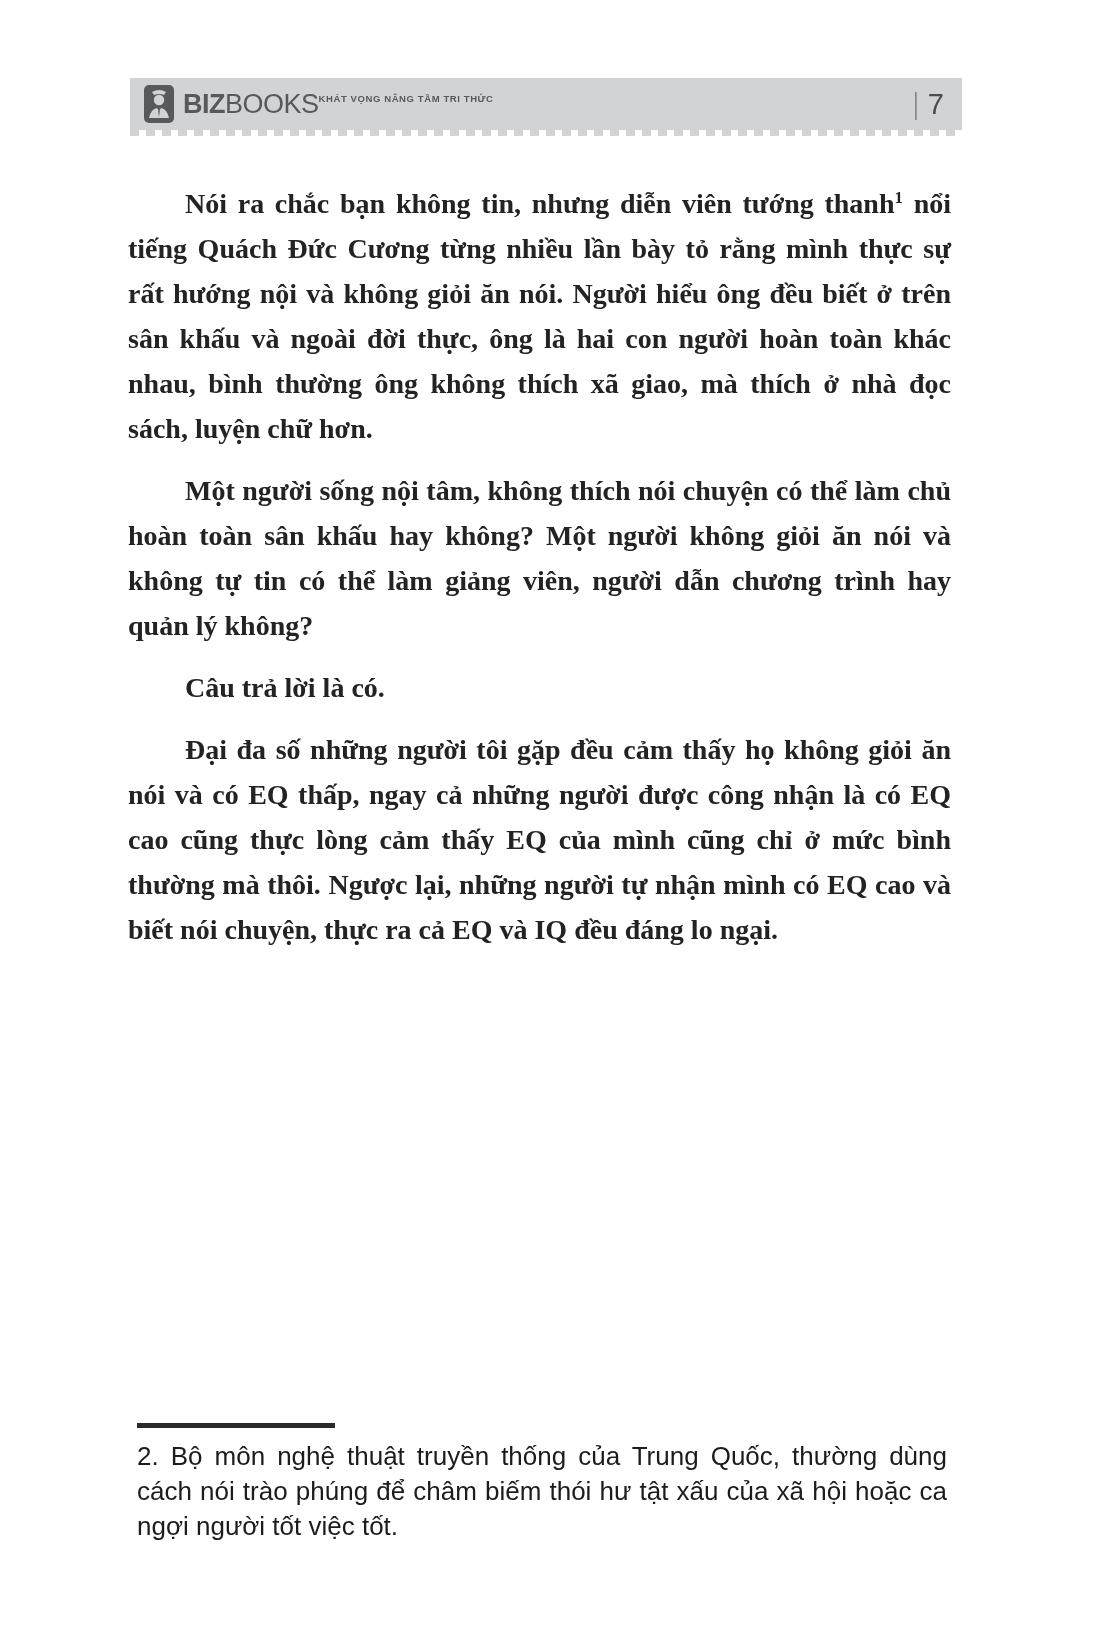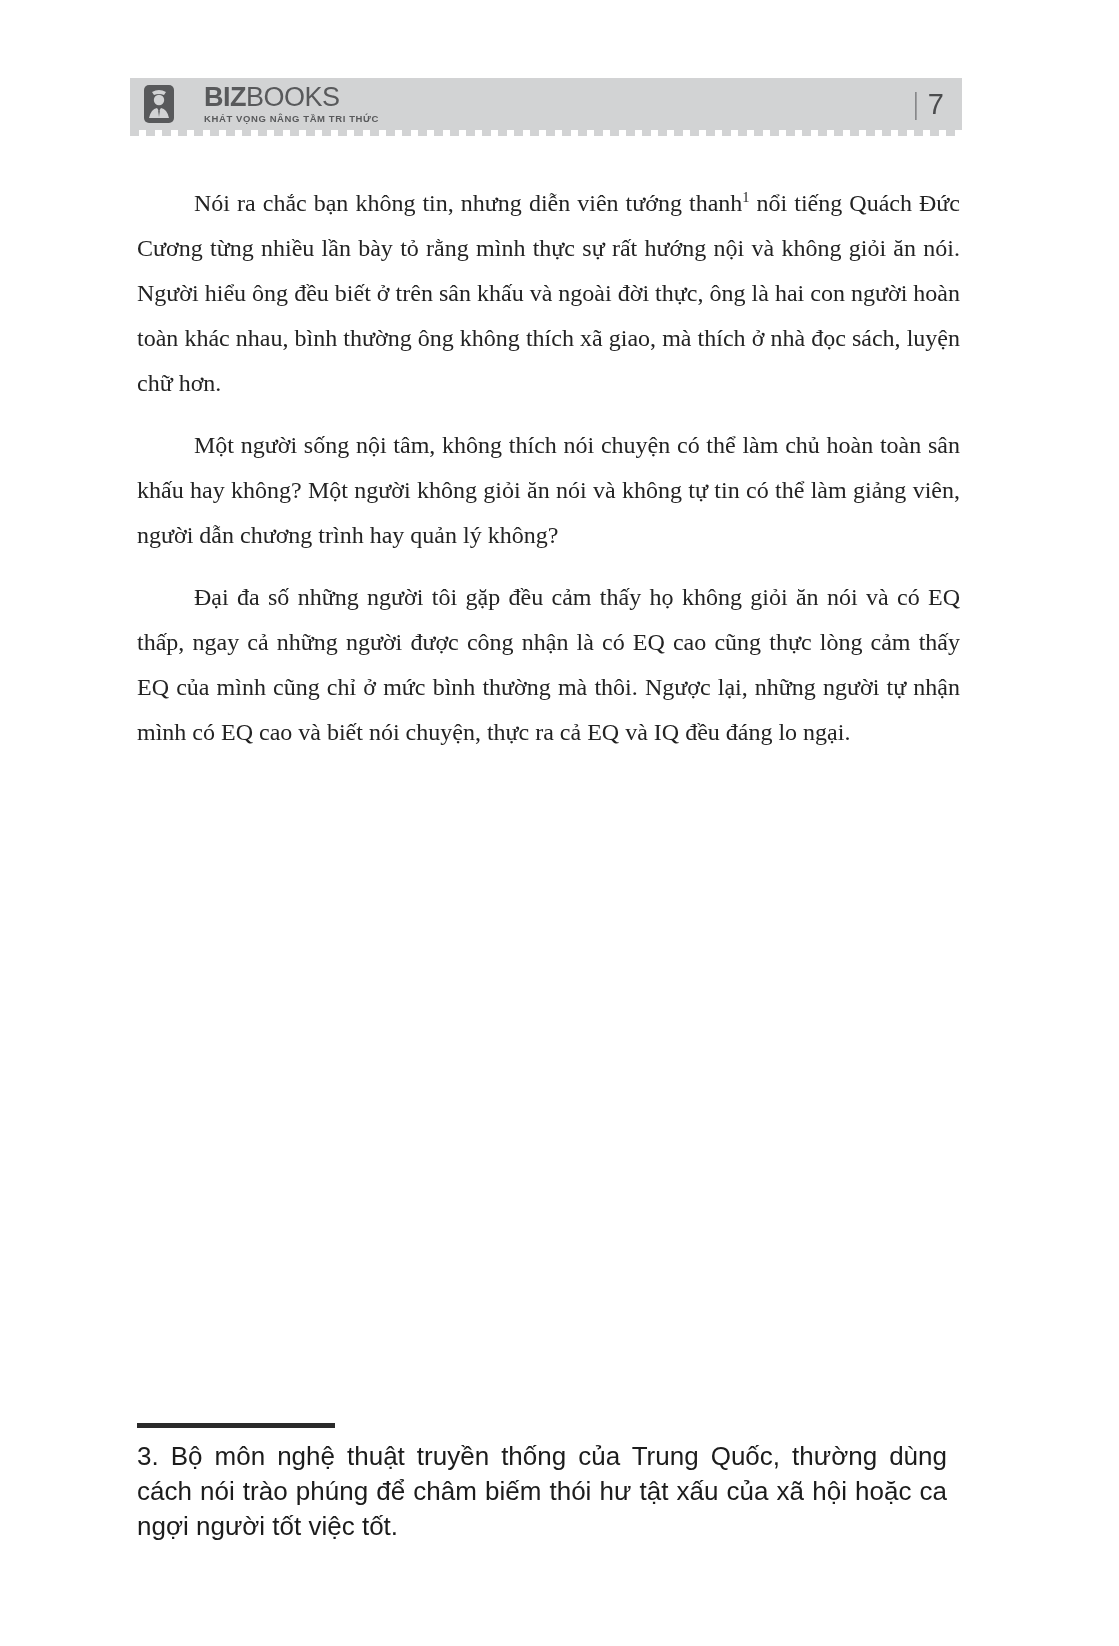--- a/index.html
+++ b/index.html
@@ -22,43 +22,44 @@
   }
   
   .header-bar::after {
     content:"";
     position:absolute; left:0; right:0; top:100%;
     height:6px;
     background:repeating-linear-gradient(90deg, #d2d3d4 0 9px, transparent 9px 16px);
   }
   .logo { display:flex; align-items:center; gap:9px; }
   .logo-mark { width:30px; height:38px; flex:0 0 auto; }
-  .brand-text { display:flex; flex-direction:column; line-height:1;margin-left:21px; }
+  .brand-text { display:flex; flex-direction:row; line-height:1; }
   .brand-line { font-family:"Liberation Sans", sans-serif; font-size:27px; color:#58595b; letter-spacing:-0.5px; }
   .brand-bold { font-weight:bold; }
   .brand-light { font-weight:normal; }
   .brand-tagline {
     font-family:"Liberation Sans", sans-serif;
     font-size:9.5px; color:#58595b; letter-spacing:0.6px; margin-top:3px;
     white-space:nowrap;
     font-weight:bold;
   }
   .page-number {
     font-family:"Liberation Sans", sans-serif;
     font-size:29px; color:#4b4c4e;
     display:flex; align-items:center; gap:8px;
   }
   .page-number .sep { color:#6a6b6d; transform:scaleX(0.5); display:inline-block; }
 
   
   .content {
-    position:absolute; left:137px; top:181px; width:823px;
+    position:absolute; left:128px; top:181px; width:823px;
     color:#232323;
-    font-size:24px; line-height:45px;
+    font-size:28px; line-height:45px;
     text-align:justify;
+    font-weight:bold;
   }
   .content p { margin:0 0 17px 0; text-indent:57px; }
   .italic-run { font-style:italic; }
   sup.fn-ref { font-size:0.6em; line-height:0; vertical-align:super; }
 
   
   .footnote {
     position:absolute; left:137px; top:1423px; width:810px;
     font-family:"Liberation Sans", sans-serif;
     font-size:26px; line-height:35px; color:#1c1c1c;
@@ -91,24 +92,25 @@
       <span class="sep">|</span>
       <span>7</span>
     </div>
   </div>
 
   <div class="content">
     <p><span>Nói ra chắc bạn không tin, nhưng diễn viên tướng thanh</span><sup class="fn-ref">1</sup><span> nổi tiếng Quách Đức Cương từng nhiều lần bày tỏ rằng mình thực sự rất hướng nội và không giỏi ăn nói. Người hiểu ông đều biết ở trên sân khấu và ngoài đời thực, ông là hai con người hoàn toàn khác nhau, bình thường ông không thích xã giao, mà thích ở nhà đọc sách, luyện chữ hơn.</span></p>
 
     <p>Một người sống nội tâm, không thích nói chuyện có thể làm chủ hoàn toàn sân khấu hay không? Một người không giỏi ăn nói và không tự tin có thể làm giảng viên, người dẫn chương trình hay quản lý không?</p>
 
+    <p>Câu trả lời là có.</p>
 
 
     <p>Đại đa số những người tôi gặp đều cảm thấy họ không giỏi ăn nói và có EQ thấp, ngay cả những người được công nhận là có EQ cao cũng thực lòng cảm thấy EQ của mình cũng chỉ ở mức bình thường mà thôi. Ngược lại, những người tự nhận mình có EQ cao và biết nói chuyện, thực ra cả EQ và IQ đều đáng lo ngại.</p>
 
   </div>
 
   <div class="footnote">
     <div class="footnote-rule"></div>
-    <div>3. Bộ môn nghệ thuật truyền thống của Trung Quốc, thường dùng cách nói trào phúng để châm biếm thói hư tật xấu của xã hội hoặc ca ngợi người tốt việc tốt.</div>
+    <div>2. Bộ môn nghệ thuật truyền thống của Trung Quốc, thường dùng cách nói trào phúng để châm biếm thói hư tật xấu của xã hội hoặc ca ngợi người tốt việc tốt.</div>
   </div>
 
 </div>
 
 </body></html>

